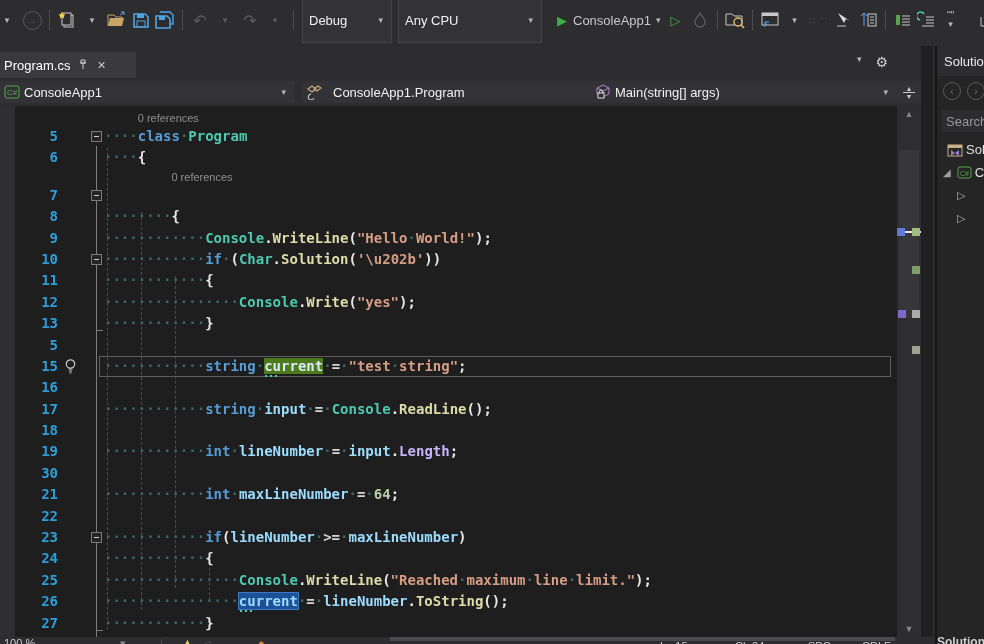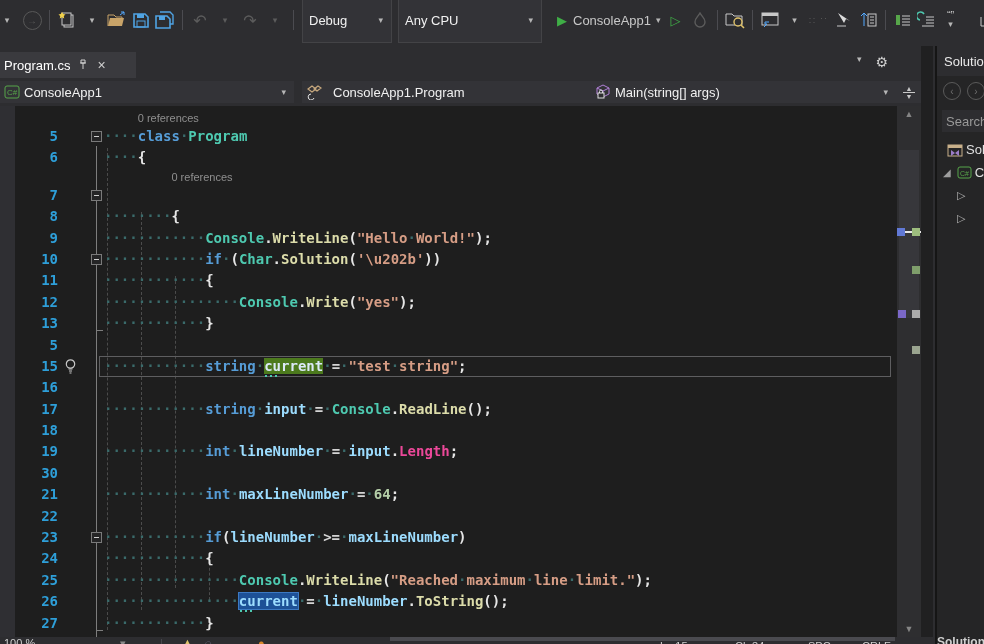--- a/index.html
+++ b/index.html
@@ -39,21 +39,21 @@
   #gutterstrip{position:absolute;left:0;top:0;width:15px;height:531px;background:#2f2f33;}
   #code-rows{position:absolute;left:0;top:4px;width:897px;}
   .row{position:relative;height:21.4px;}
   .row-lens{position:relative;height:16px;}
   .lens-text{position:absolute;top:2px;font:11px "Liberation Sans",sans-serif;color:#8f8f8f;}
   .ln{position:absolute;left:0;top:0;width:58px;text-align:right;color:#2e9fd9;
       font:600 14px/21.4px "DejaVu Sans Mono",monospace;}
   .codeline{position:absolute;left:104px;top:0;white-space:pre;font:bold 14px/21.4px "DejaVu Sans Mono",monospace;}
   .k{color:#569cd6;} .t{color:#4ec9b0;} .m{color:#dcdcaa;} .v{color:#9cdcfe;}
   .s{color:#d69d85;} .n{color:#b5cea8;} .p{color:#e6e6e6;} .o{color:#d4d4d4;}
-  .w{color:#3a6b6b;} .pr{color:#ec4899;}
+  .w{color:#3a6b6b;} .pr{color:#c4b5fd;}
   .sq{color:#9cdcfe;text-decoration:underline wavy #3fa796;text-decoration-thickness:1px;text-underline-offset:4px;}
   .hl-green{background:#4c7a1d;color:#dce9f7;position:relative;}
   .hl-blue{background:#1d5197;box-shadow:0 0 0 1px #3c79c2;color:#9cdcfe;position:relative;}
   .hl-green::after,.hl-blue::after{content:"";position:absolute;left:1px;bottom:-3px;width:13px;height:2px;
       background:repeating-linear-gradient(90deg,#4ec9b0 0 2px,transparent 2px 5px);}
   .curline{position:absolute;left:99px;top:0;width:790px;height:19px;border:1px solid #5e5e60;}
   .foldbox{position:absolute;left:91px;top:5px;width:11px;height:11px;background:#252526;border:1px solid #7a7a7a;box-sizing:border-box;z-index:3;}
   .foldbox::after{content:"";position:absolute;left:2px;top:4px;width:5px;height:1px;background:#cfcfcf;}
   .bulb{position:absolute;left:63px;top:2px;}
   .guide{position:absolute;border-left:1px dashed #4b4b4b;width:0;}

